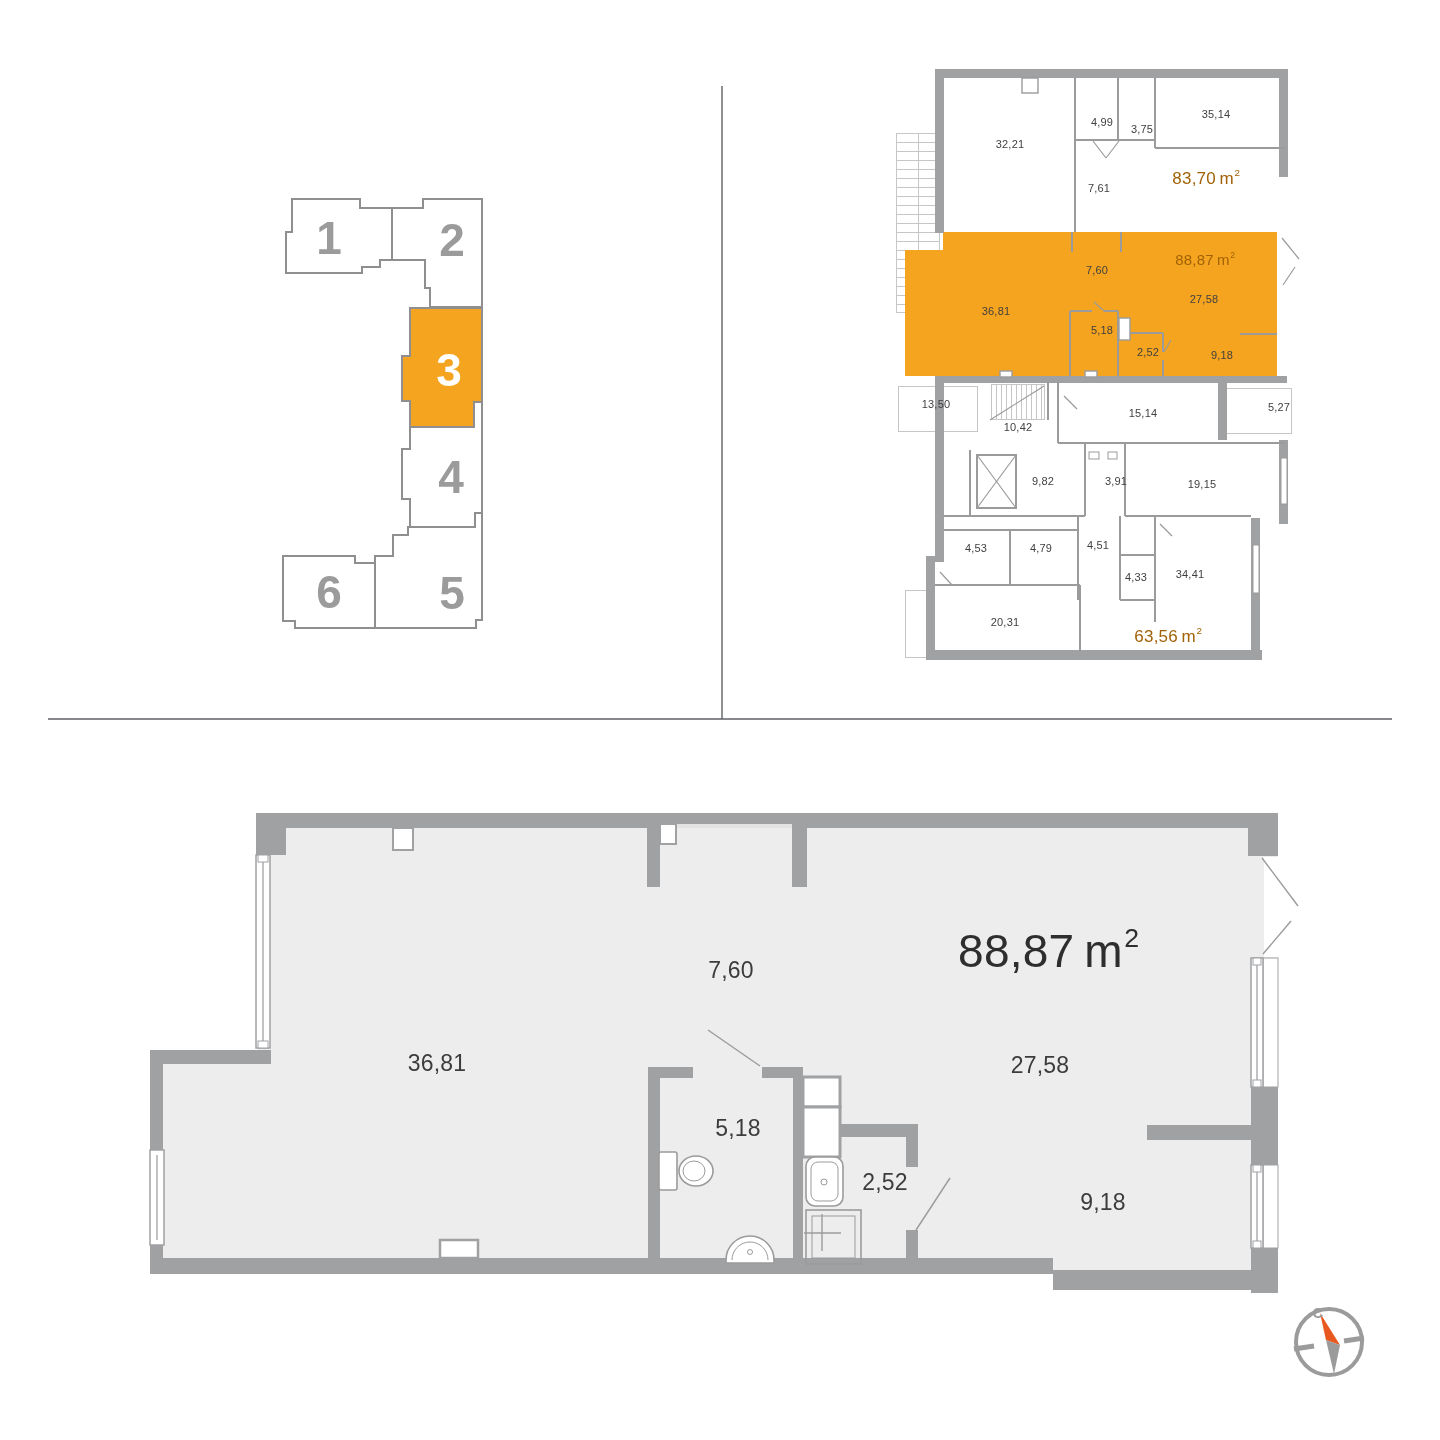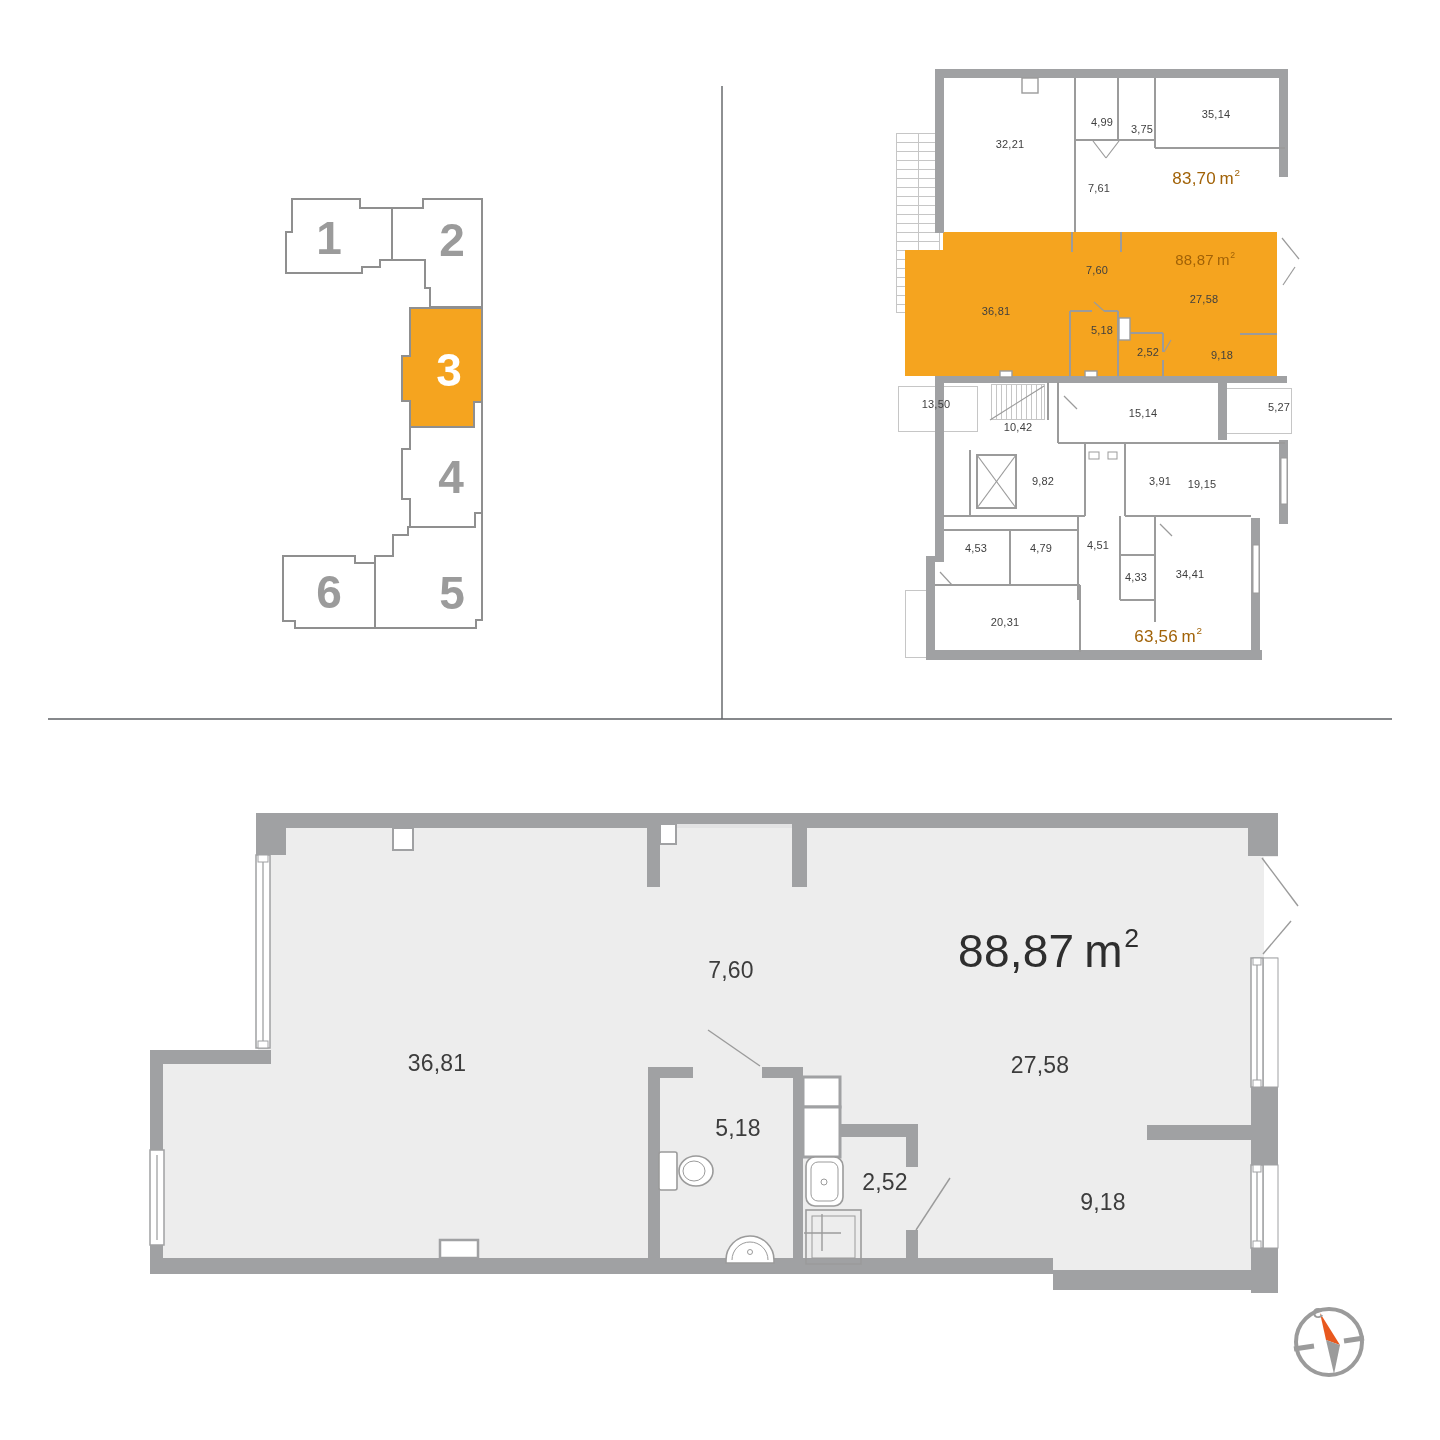--- a/index.html
+++ b/index.html
@@ -248,21 +248,21 @@
     <div class="lbl" style="left:1102px;top:330px;">5,18</div>
     <div class="lbl" style="left:1148px;top:352px;">2,52</div>
     <div class="lbl" style="left:1222px;top:355px;">9,18</div>
     <div class="lbl area area-md" style="left:1205px;top:259px;"><span>88,87</span><span class="unit">m</span><sup>2</sup></div>
 
     <div class="lbl" style="left:936px;top:404px;text-align:center;">13,50</div>
     <div class="lbl" style="left:1018px;top:427px;">10,42</div>
     <div class="lbl" style="left:1143px;top:413px;">15,14</div>
     <div class="lbl" style="left:1247px;top:407px;margin-left:32px;">5,27</div>
     <div class="lbl" style="left:1043px;top:481px;">9,82</div>
-    <div class="lbl" style="left:1160px;top:481px;">3,91</div>
+    <div class="lbl" style="left:1116px;top:481px;">3,91</div>
     <div class="lbl" style="left:1202px;top:484px;">19,15</div>
     <div class="lbl" style="left:976px;top:548px;">4,53</div>
     <div class="lbl" style="left:1041px;top:548px;">4,79</div>
     <div class="lbl" style="left:1098px;top:545px;">4,51</div>
     <div class="lbl" style="left:1136px;top:577px;">4,33</div>
     <div class="lbl" style="left:1190px;top:574px;">34,41</div>
     <div class="lbl" style="left:1005px;top:622px;">20,31</div>
     <div class="lbl area" style="left:1168px;top:636px;"><span>63,56</span><span class="unit">m</span><sup>2</sup></div>
   </div>
 

